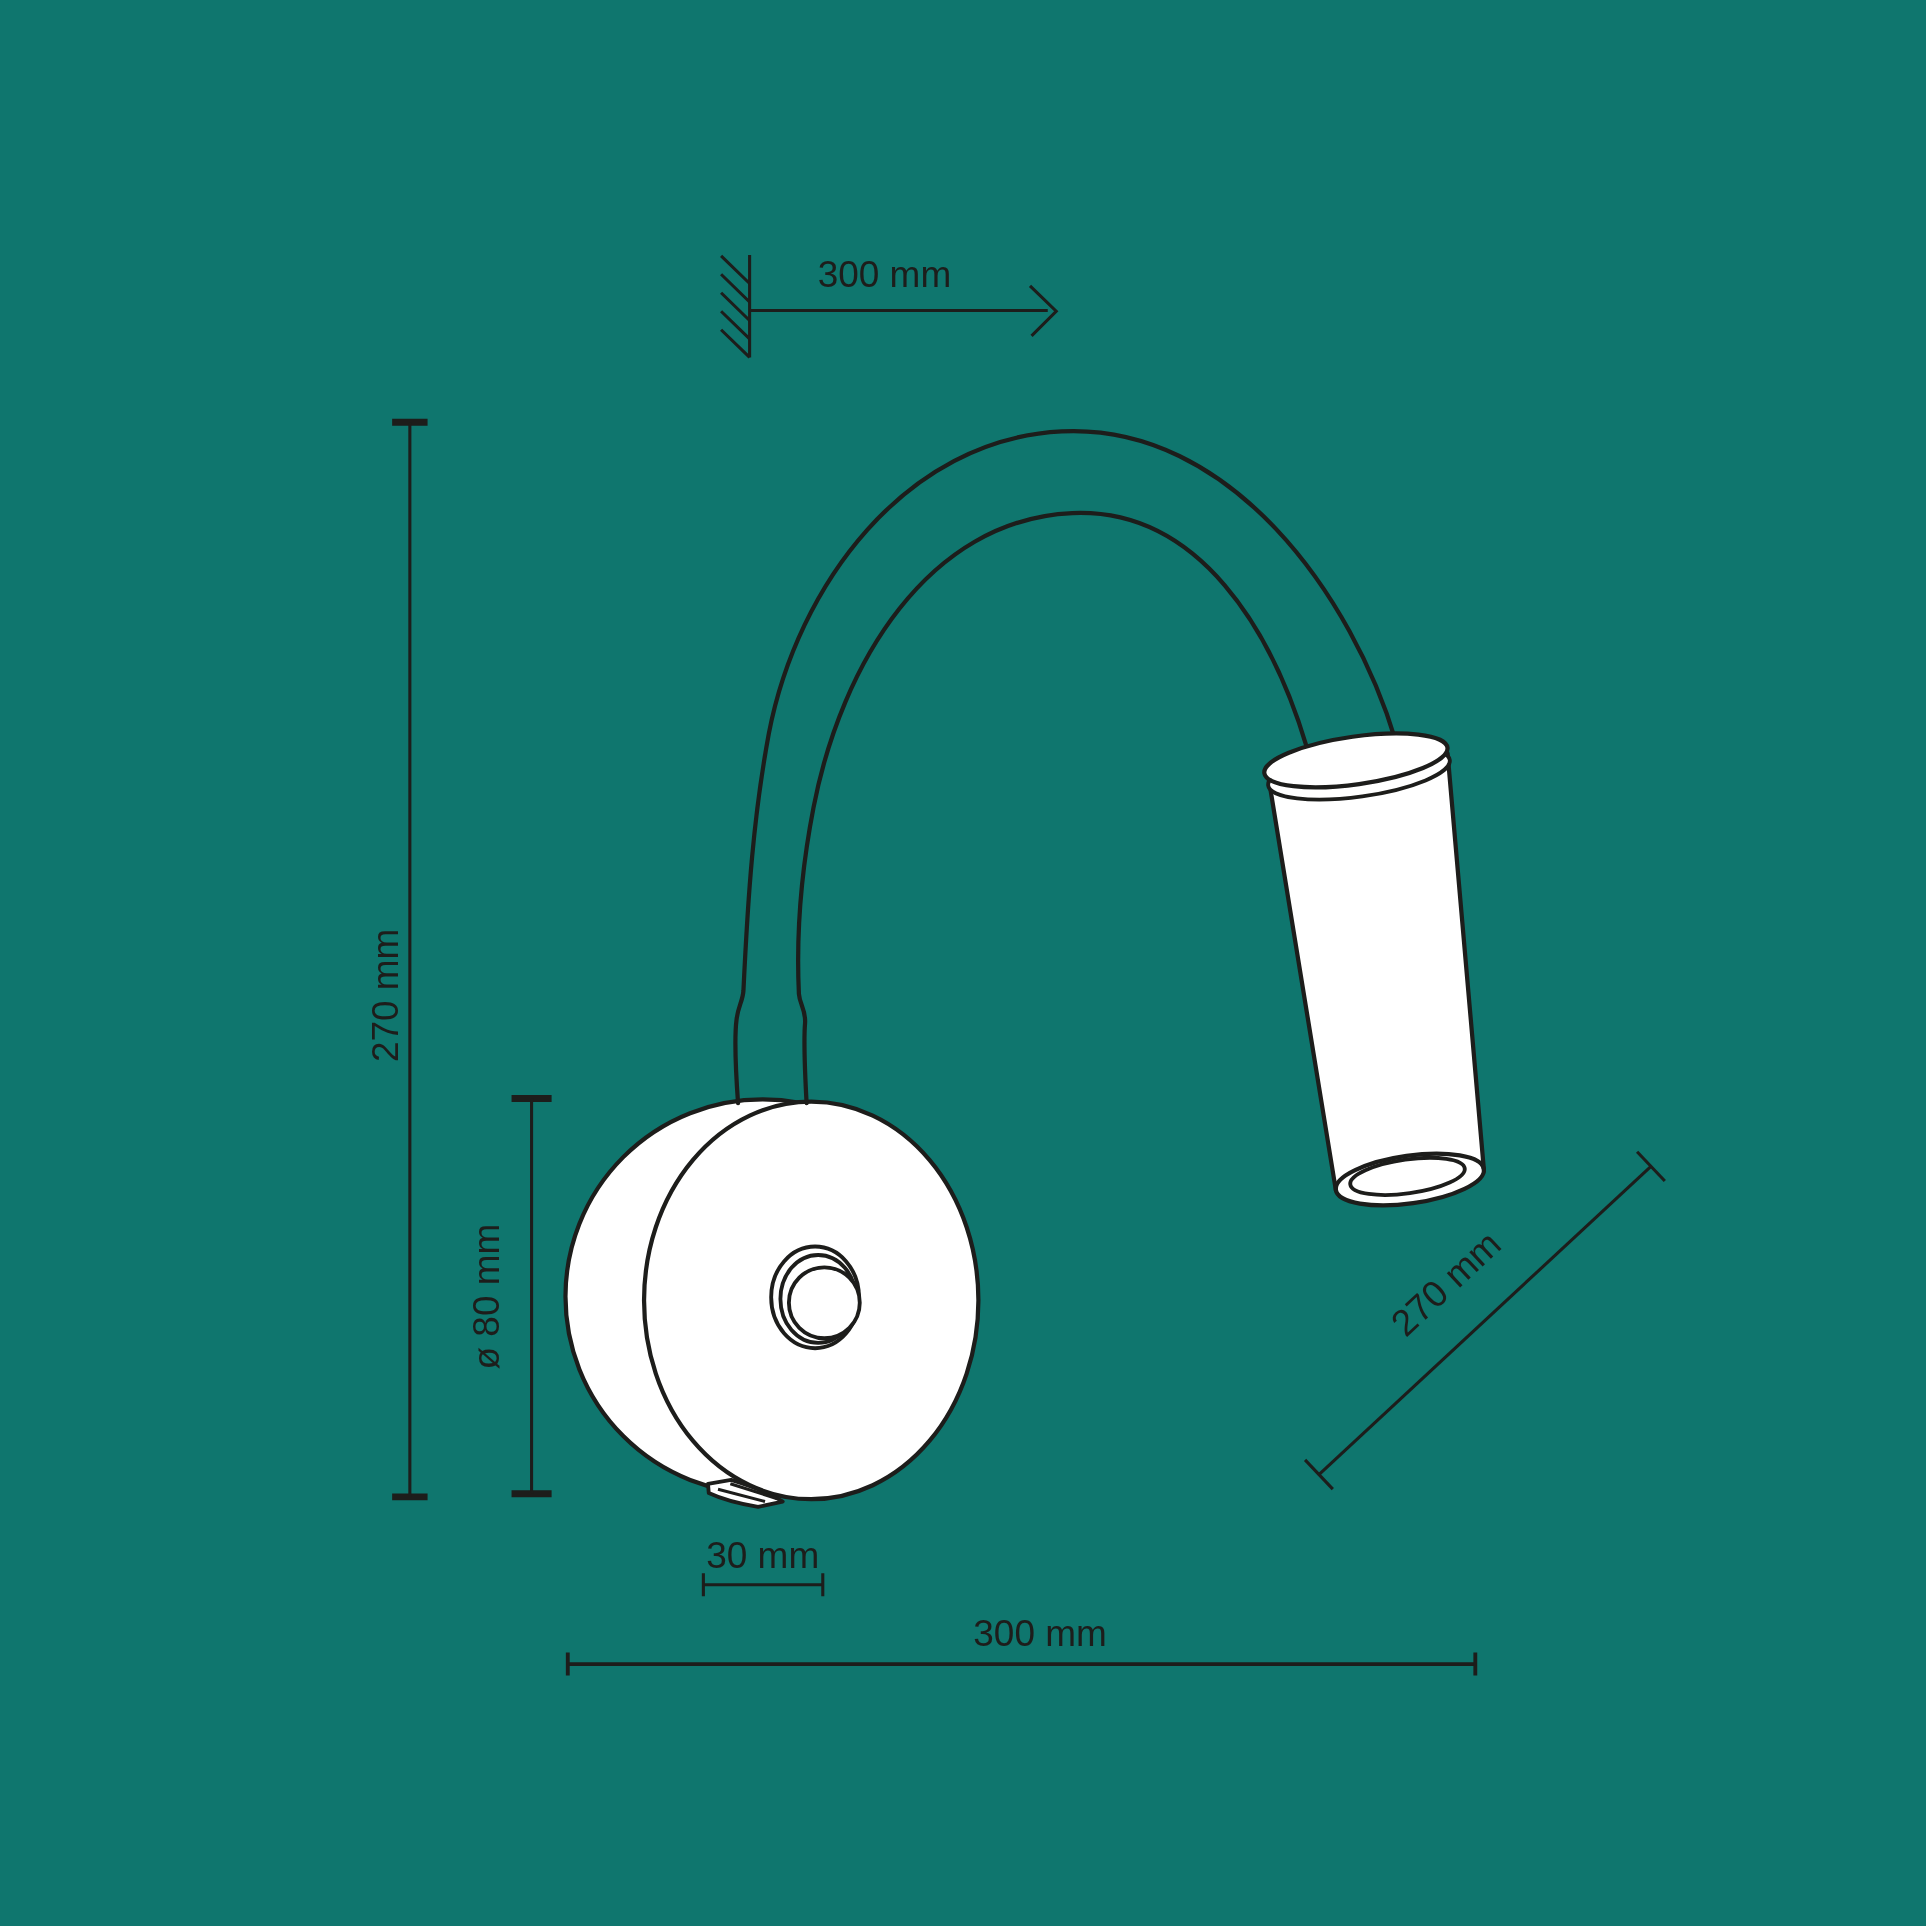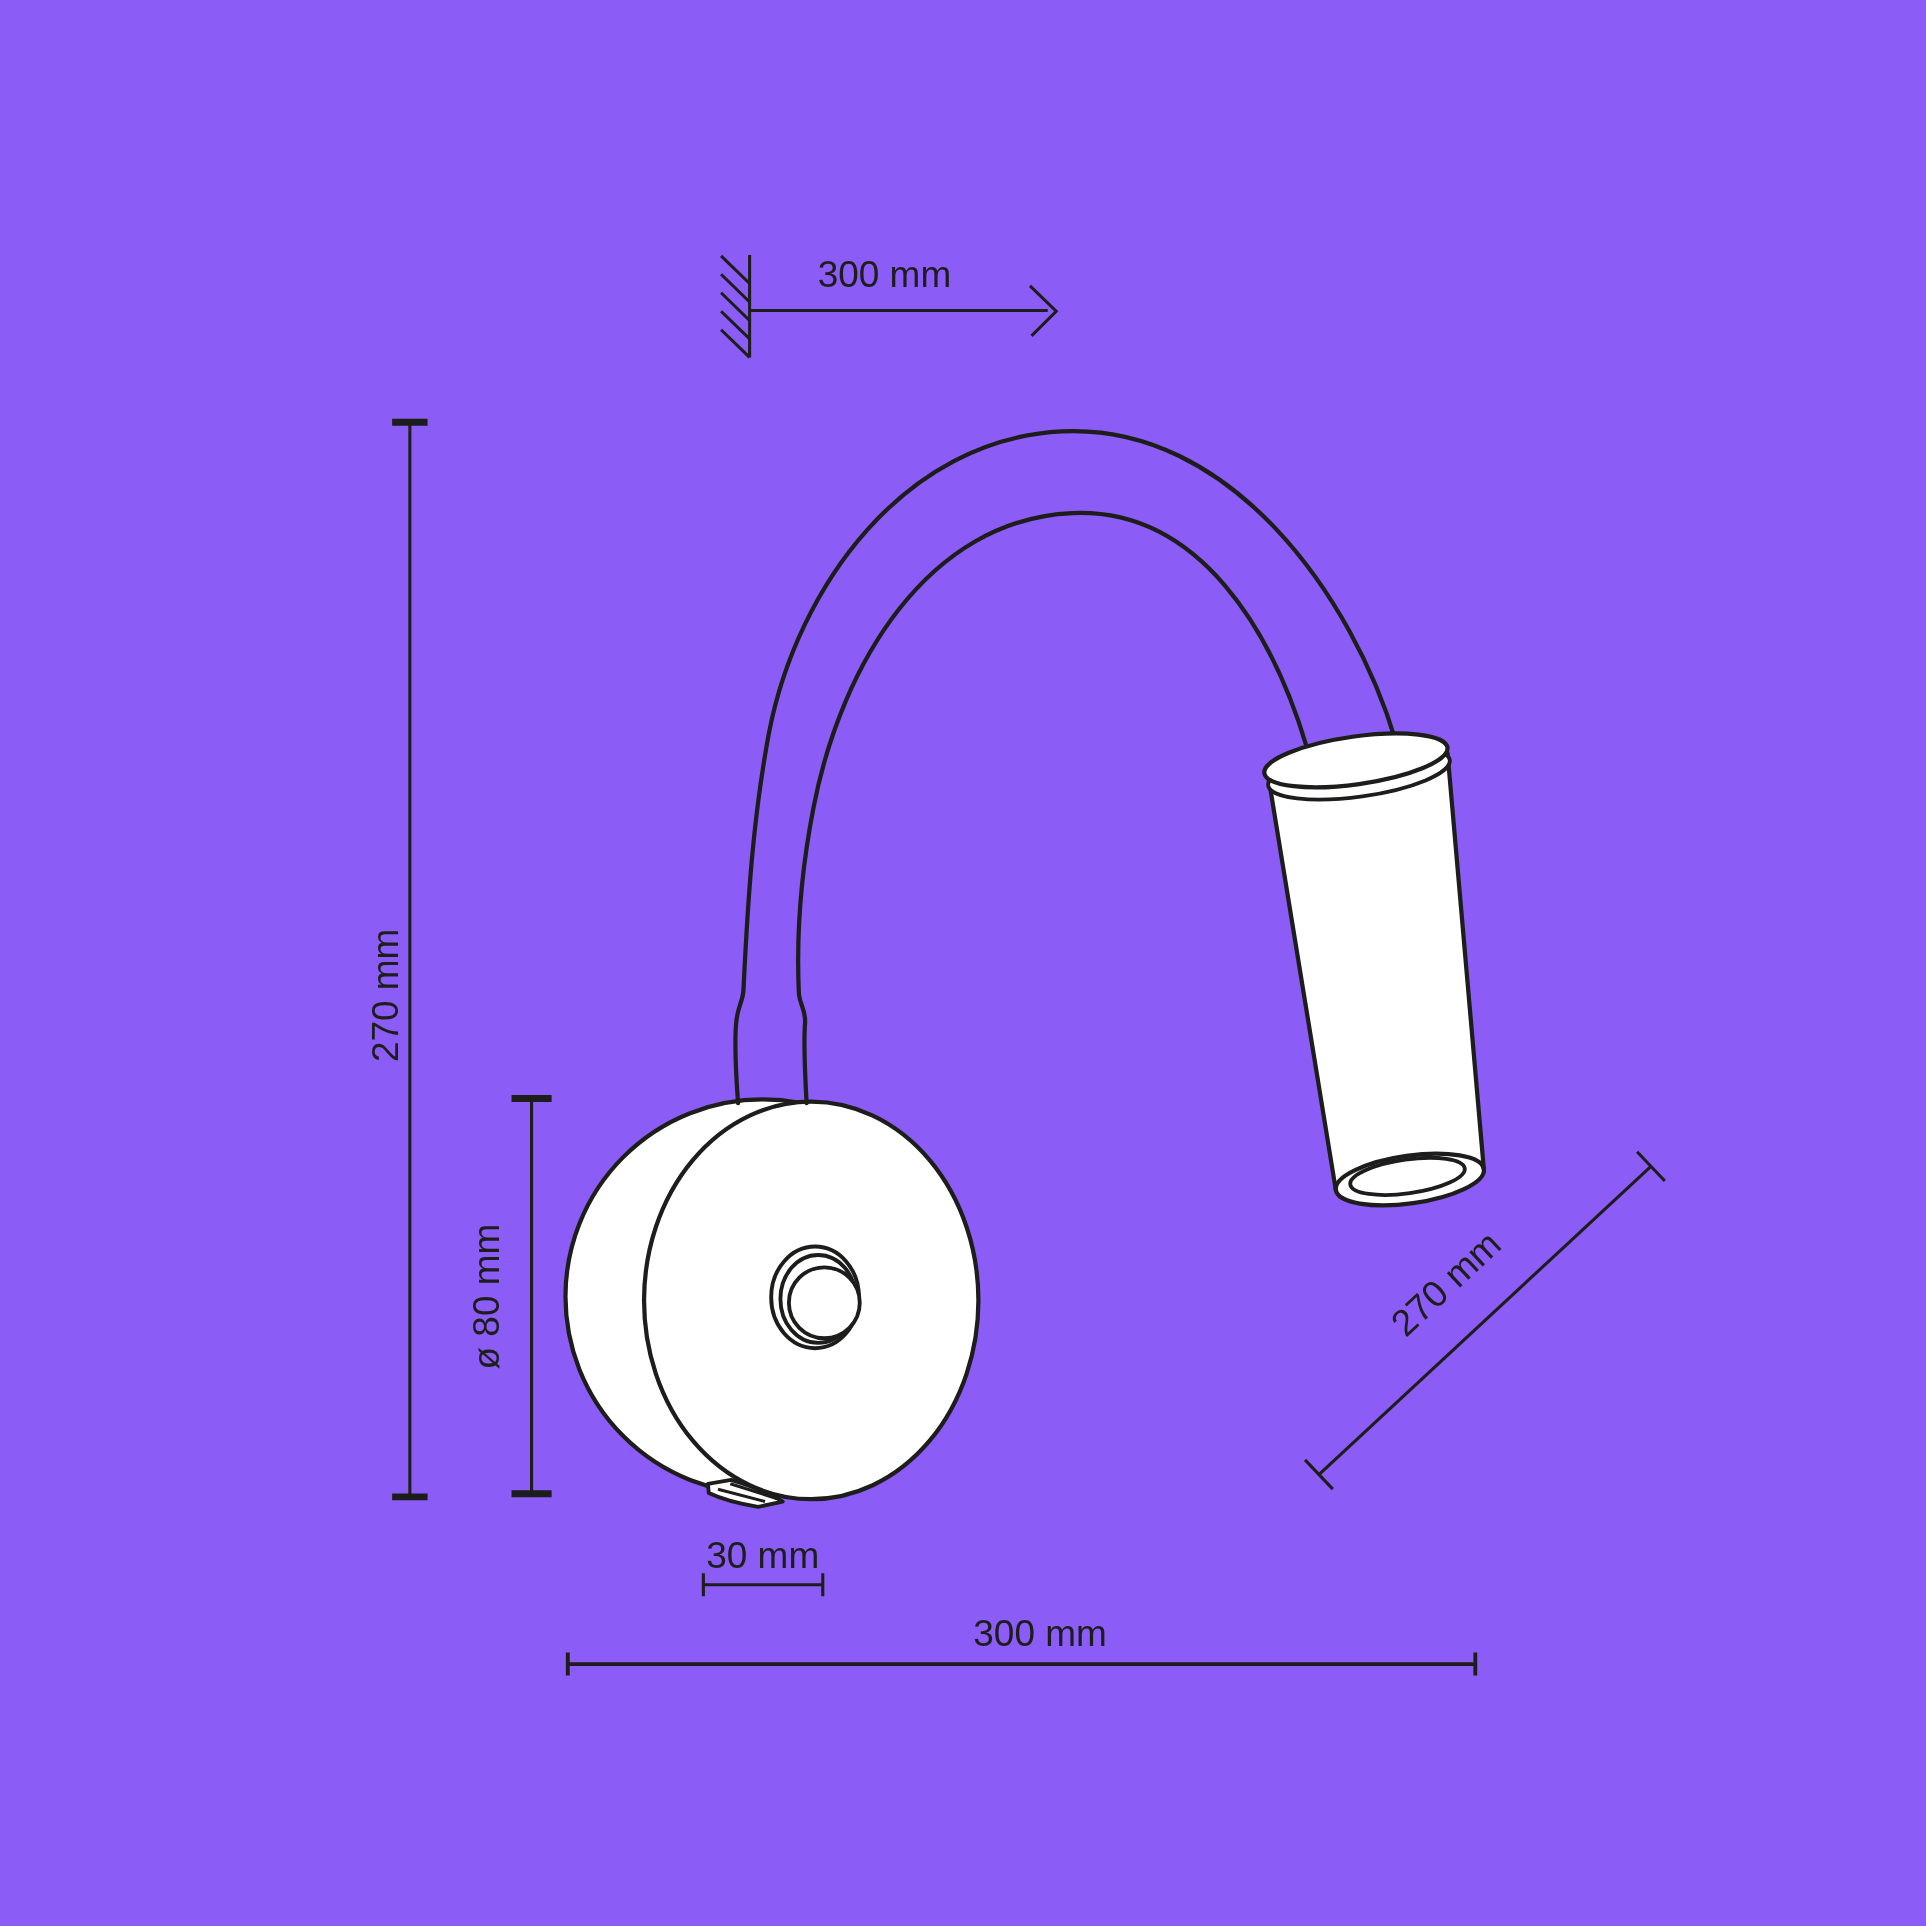--- a/index.html
+++ b/index.html
@@ -1,16 +1,16 @@
 <!DOCTYPE html>
 <html style="font-size:12.3px"><head>
 <meta charset="utf-8">
 <style>
   html,body{margin:0;padding:0;background:#ffffff;}
-  .canvas{position:relative;width:1926px;height:1926px;background:#8b5cf6;overflow:hidden;}
+  .canvas{position:relative;width:1926px;height:1926px;background:#0f766e;overflow:hidden;}
   svg{display:block;width:1926px;height:1926px;}
   text{font-family:"Liberation Sans","DejaVu Sans",sans-serif;font-size:48px;fill:#1d1d1b;}
   .outline{fill:none;stroke:#1d1d1b;stroke-width:5.5;stroke-linecap:round;stroke-linejoin:round;}
   .outline-fill{fill:#ffffff;stroke:#1d1d1b;stroke-width:5.5;stroke-linejoin:round;}
   .thin-fill{fill:#ffffff;stroke:#1d1d1b;stroke-width:5;stroke-linejoin:round;}
   .dim{fill:none;stroke:#1d1d1b;stroke-width:4;}
   .dim-thick{fill:none;stroke:#1d1d1b;stroke-width:5;}
   .cap{fill:none;stroke:#1d1d1b;stroke-width:9;}
   .hatch{fill:none;stroke:#1d1d1b;stroke-width:4;}
 </style>

